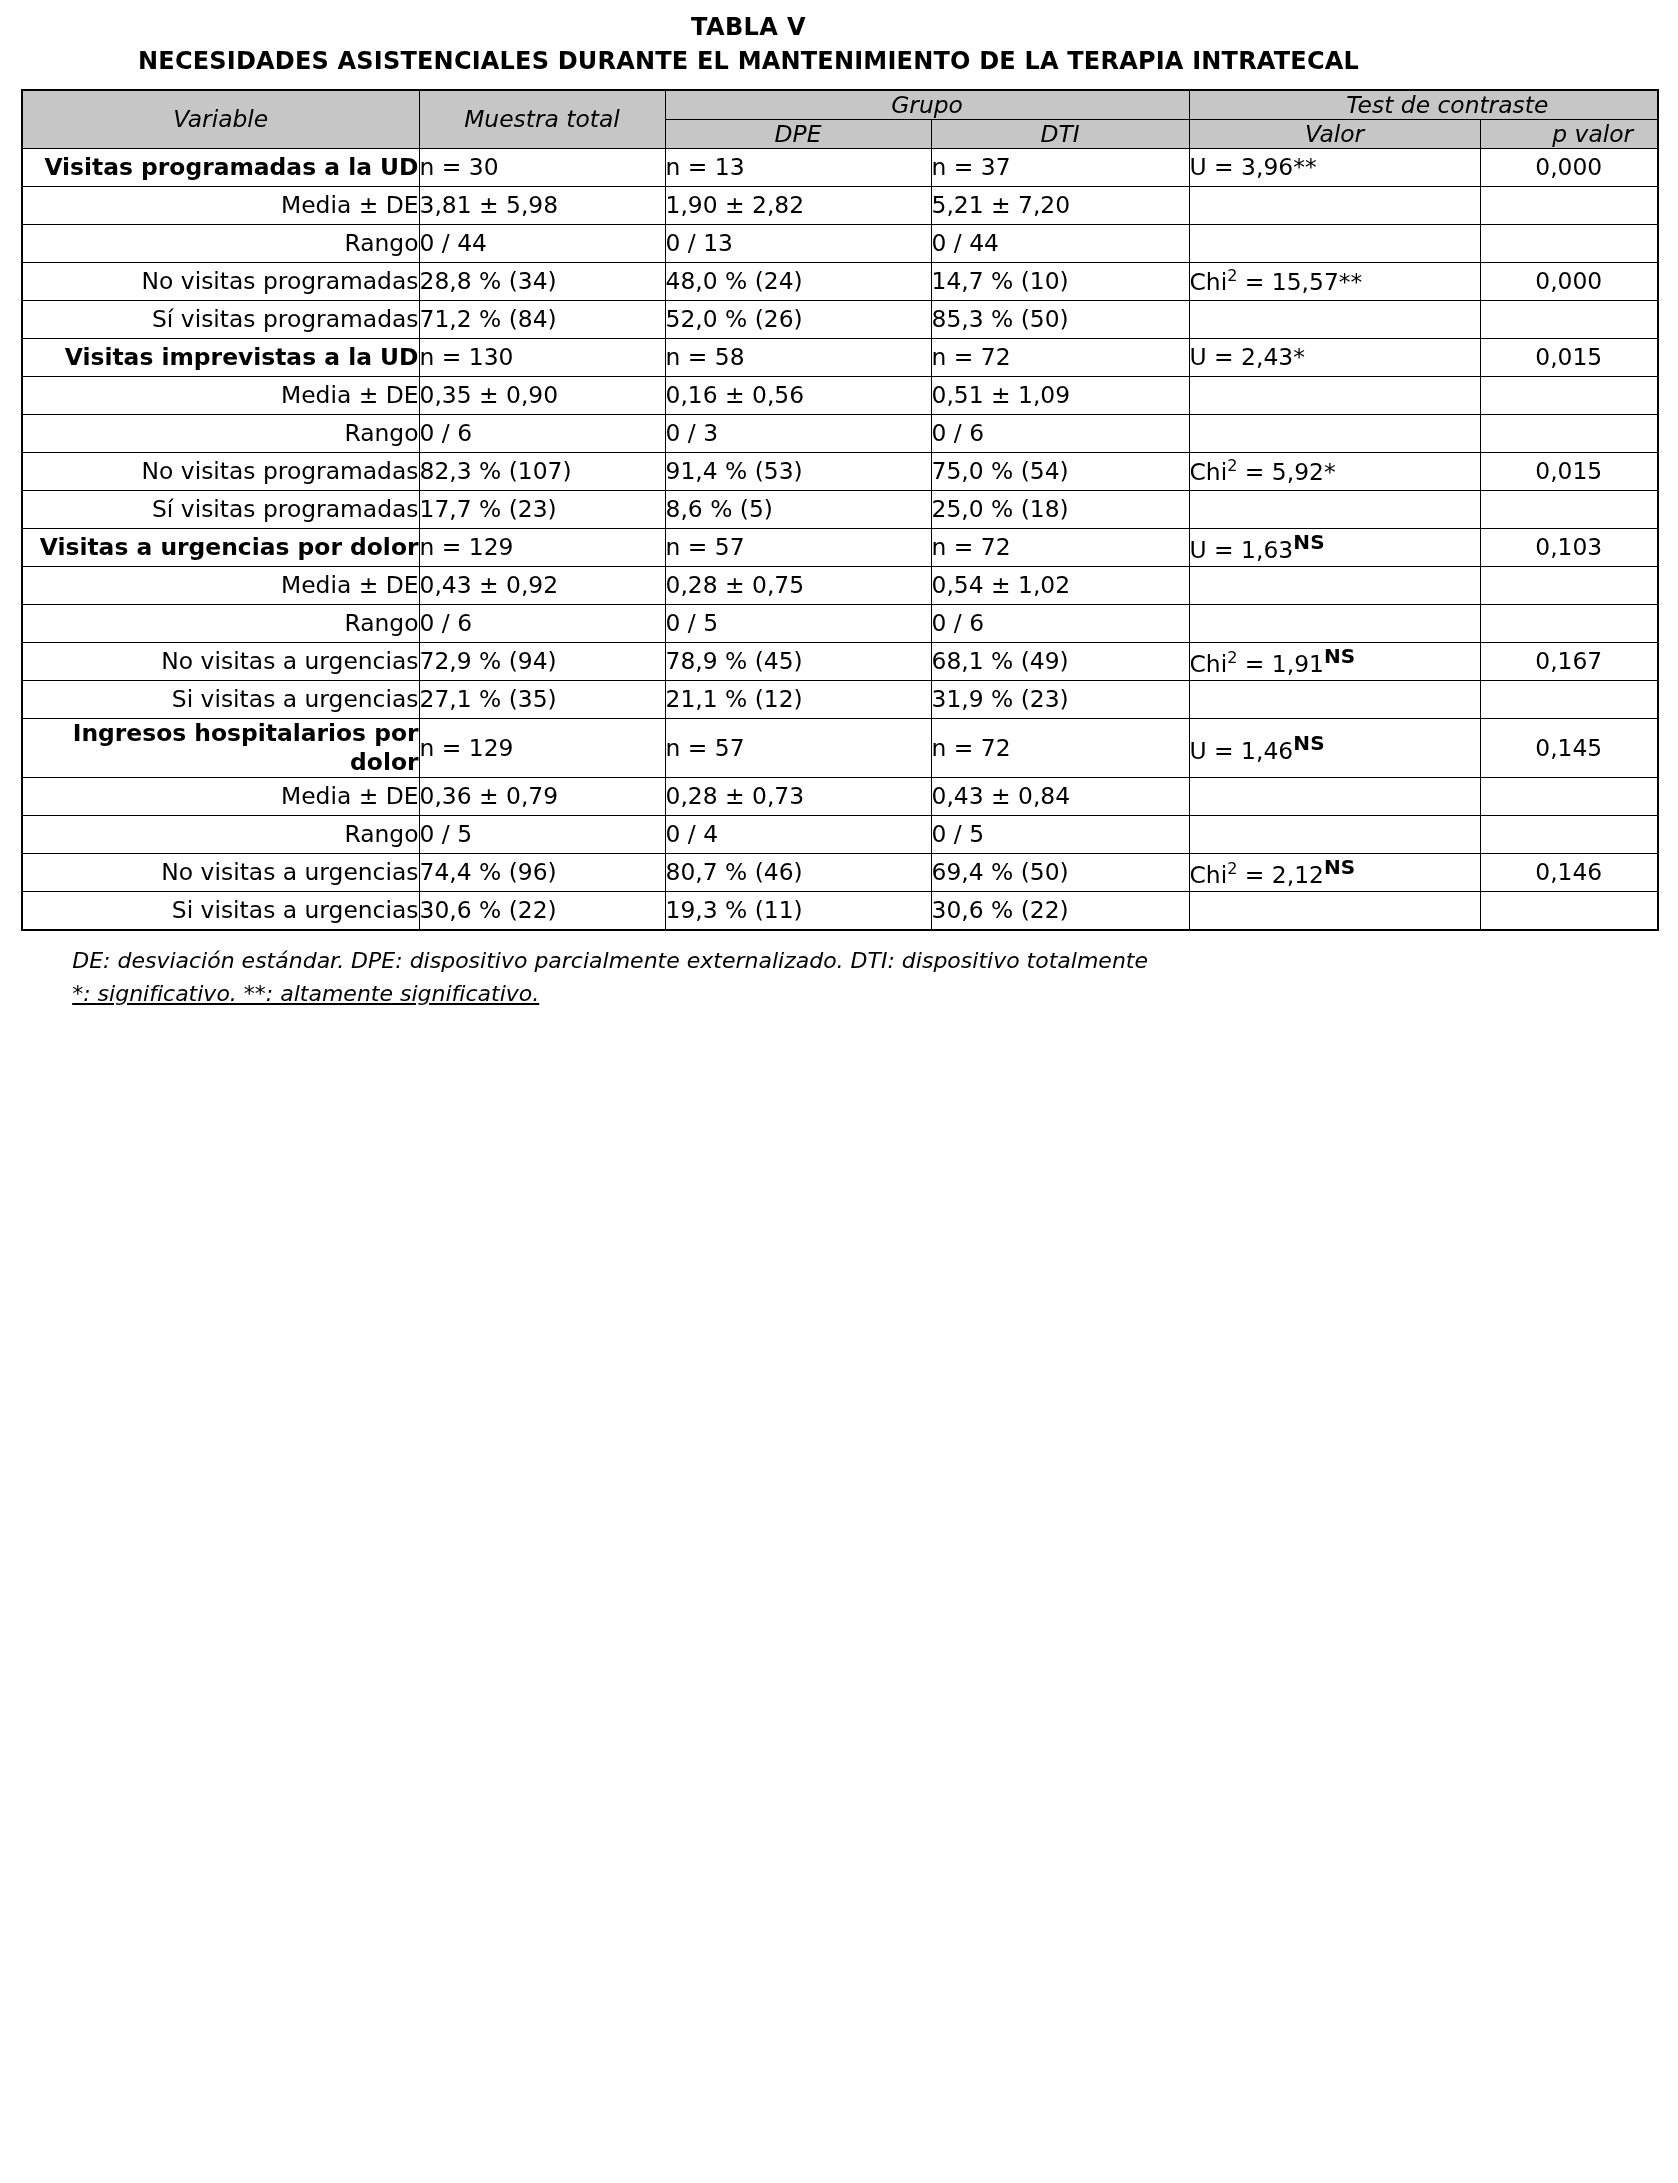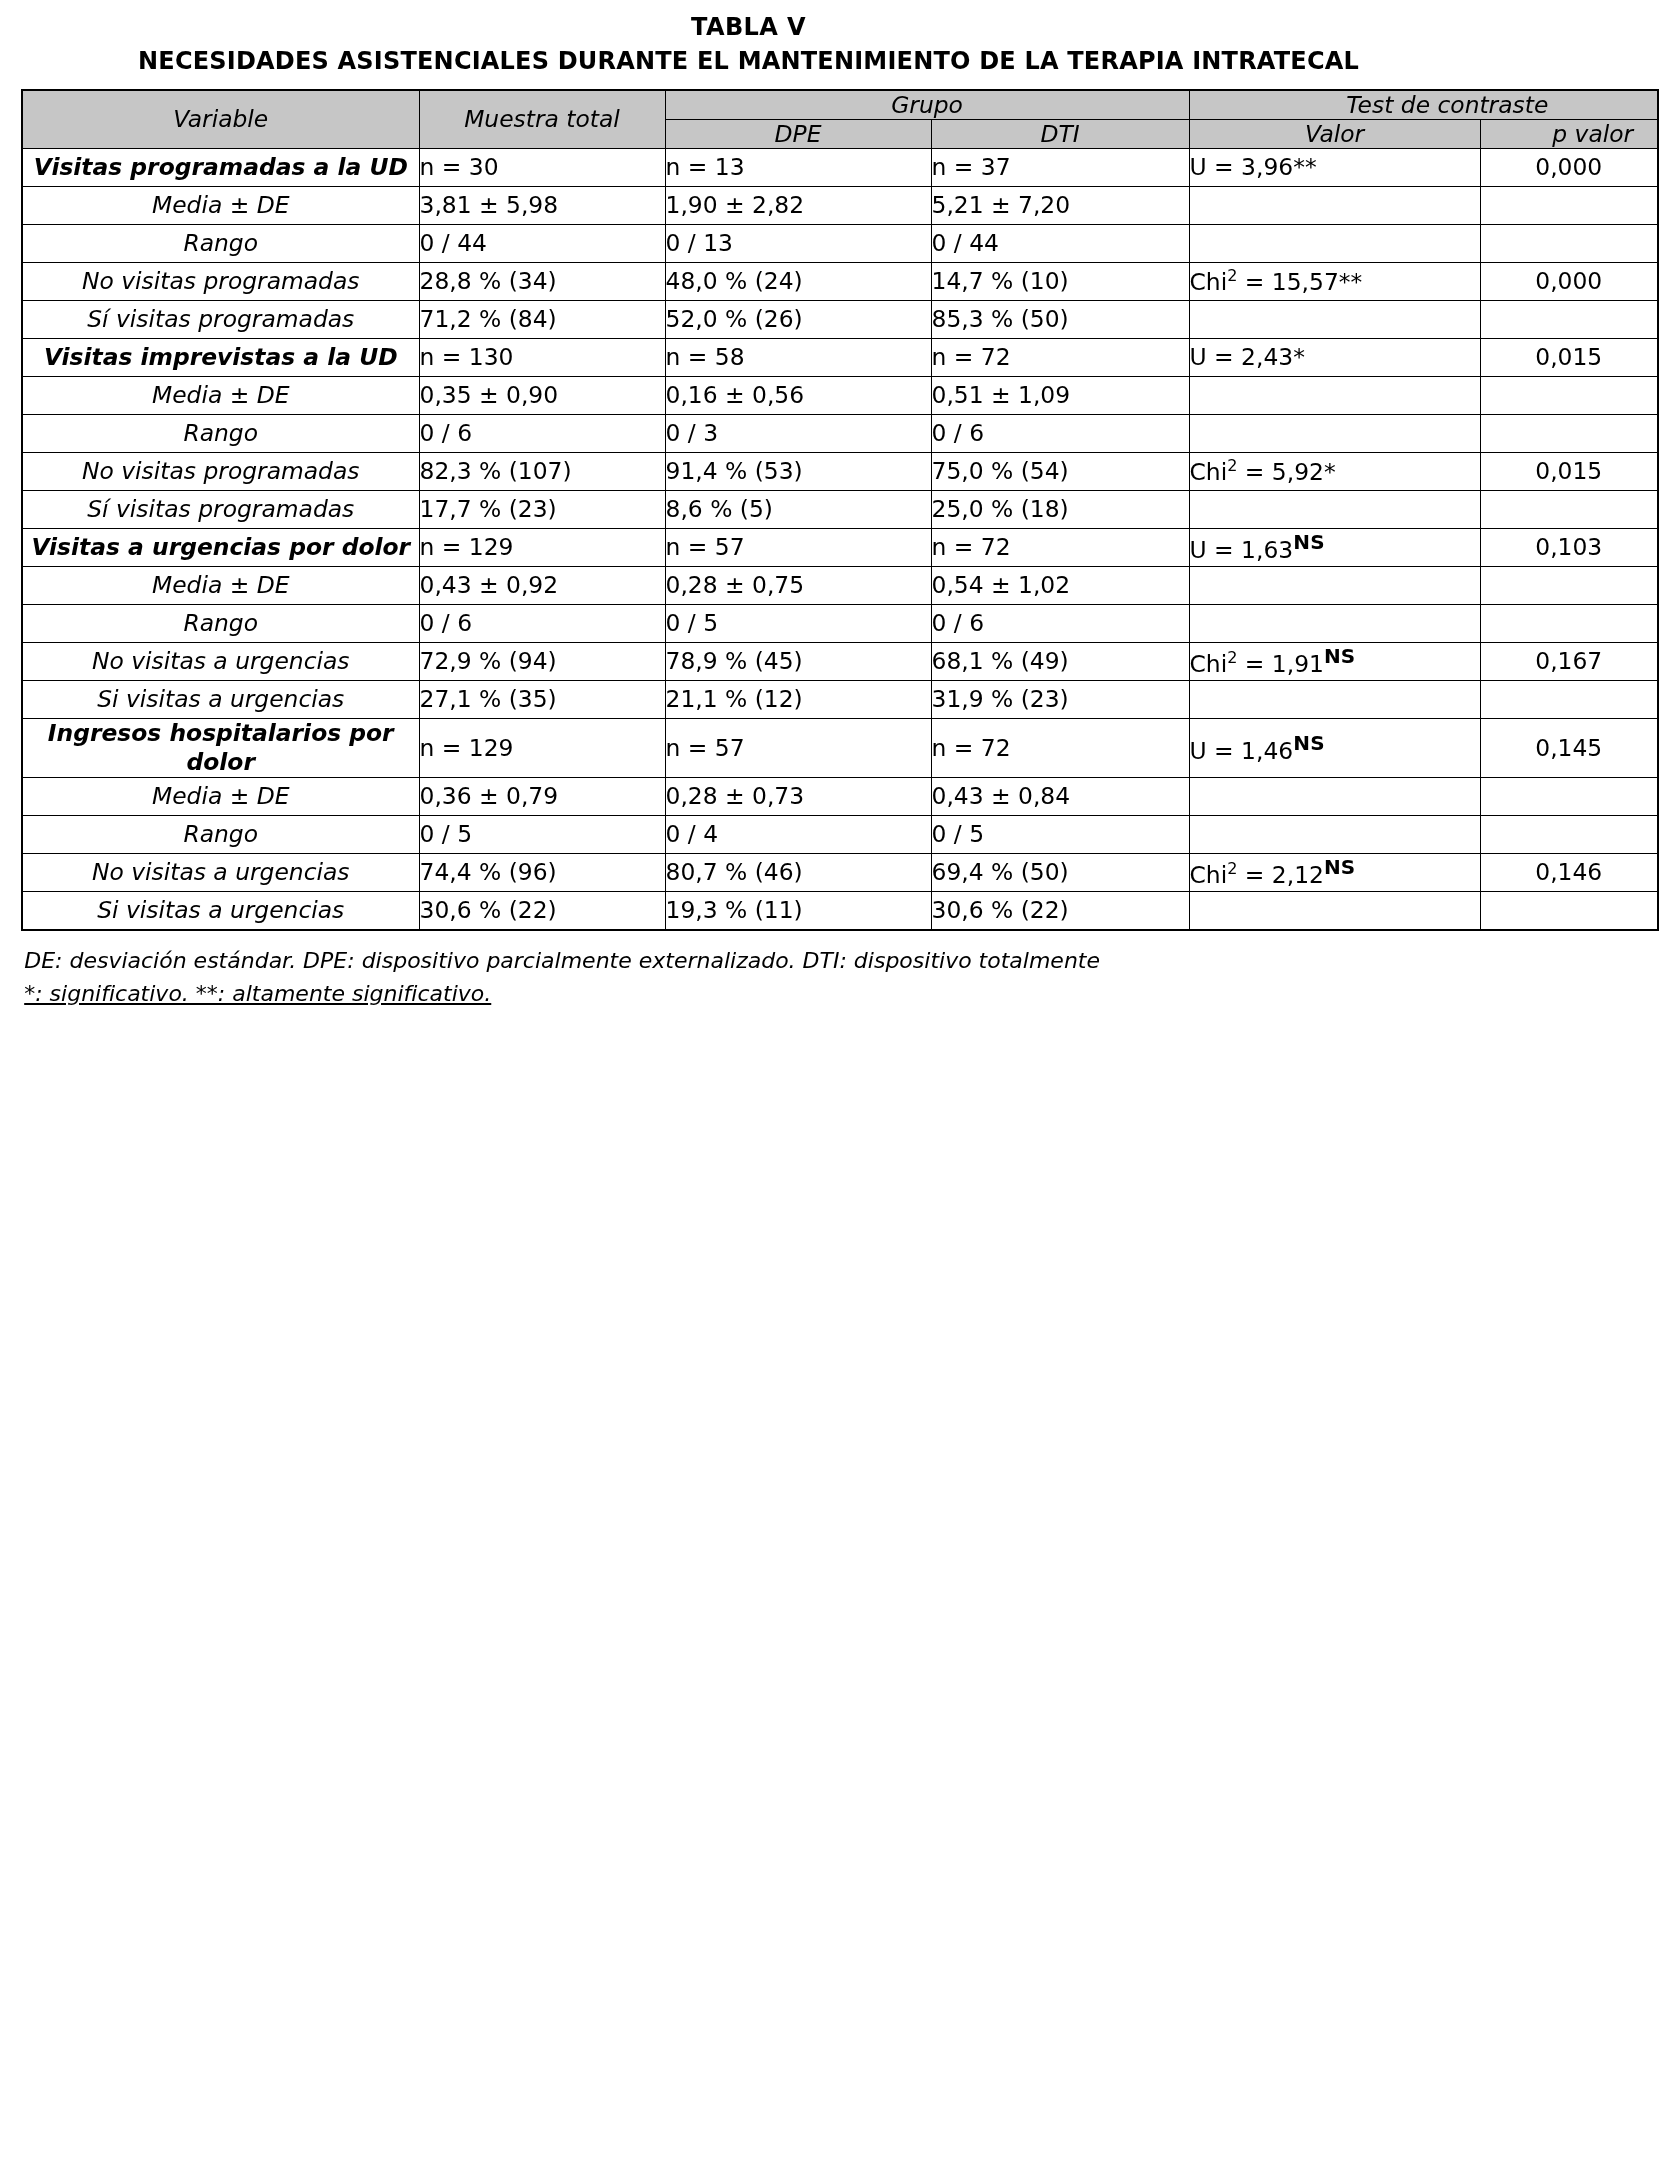--- a/index.html
+++ b/index.html
@@ -61,22 +61,21 @@
   .thick-right { border-right: 2.4px solid #000 !important; }
   .thick-bottom { border-bottom: 2.4px solid #000 !important; }
 
   td.cell {
     font-size: 23.4px;
     padding: 14.5px 13px;
     line-height: 1.25;
     height: 37px;
   }
   td.cell.var {
-    text-align: center;
-    font-style: italic;
+    text-align: right;
   }
   td.cell.bold {
     font-weight: bold;
   }
   td.cell.num {
     text-align: left;
   }
   td.cell.center {
     text-align: center;
   }
@@ -89,20 +88,21 @@
   .supnum {
     font-size: 16px;
     vertical-align: super;
   }
   .footnote {
     font-size: 22px;
     font-style: italic;
     line-height: 1.35;
     margin-top: 14.5px;
     padding-left: 3.2px;
+    margin-left: 48px;
   }
   .footnote .line2 { display: block; }
   .footnote .line3 { display: block; margin-top: 3.2px; text-decoration: underline; }
 </style>
 </head>
 <body>
 
 <div class="page">
 
   <div class="title-block">

